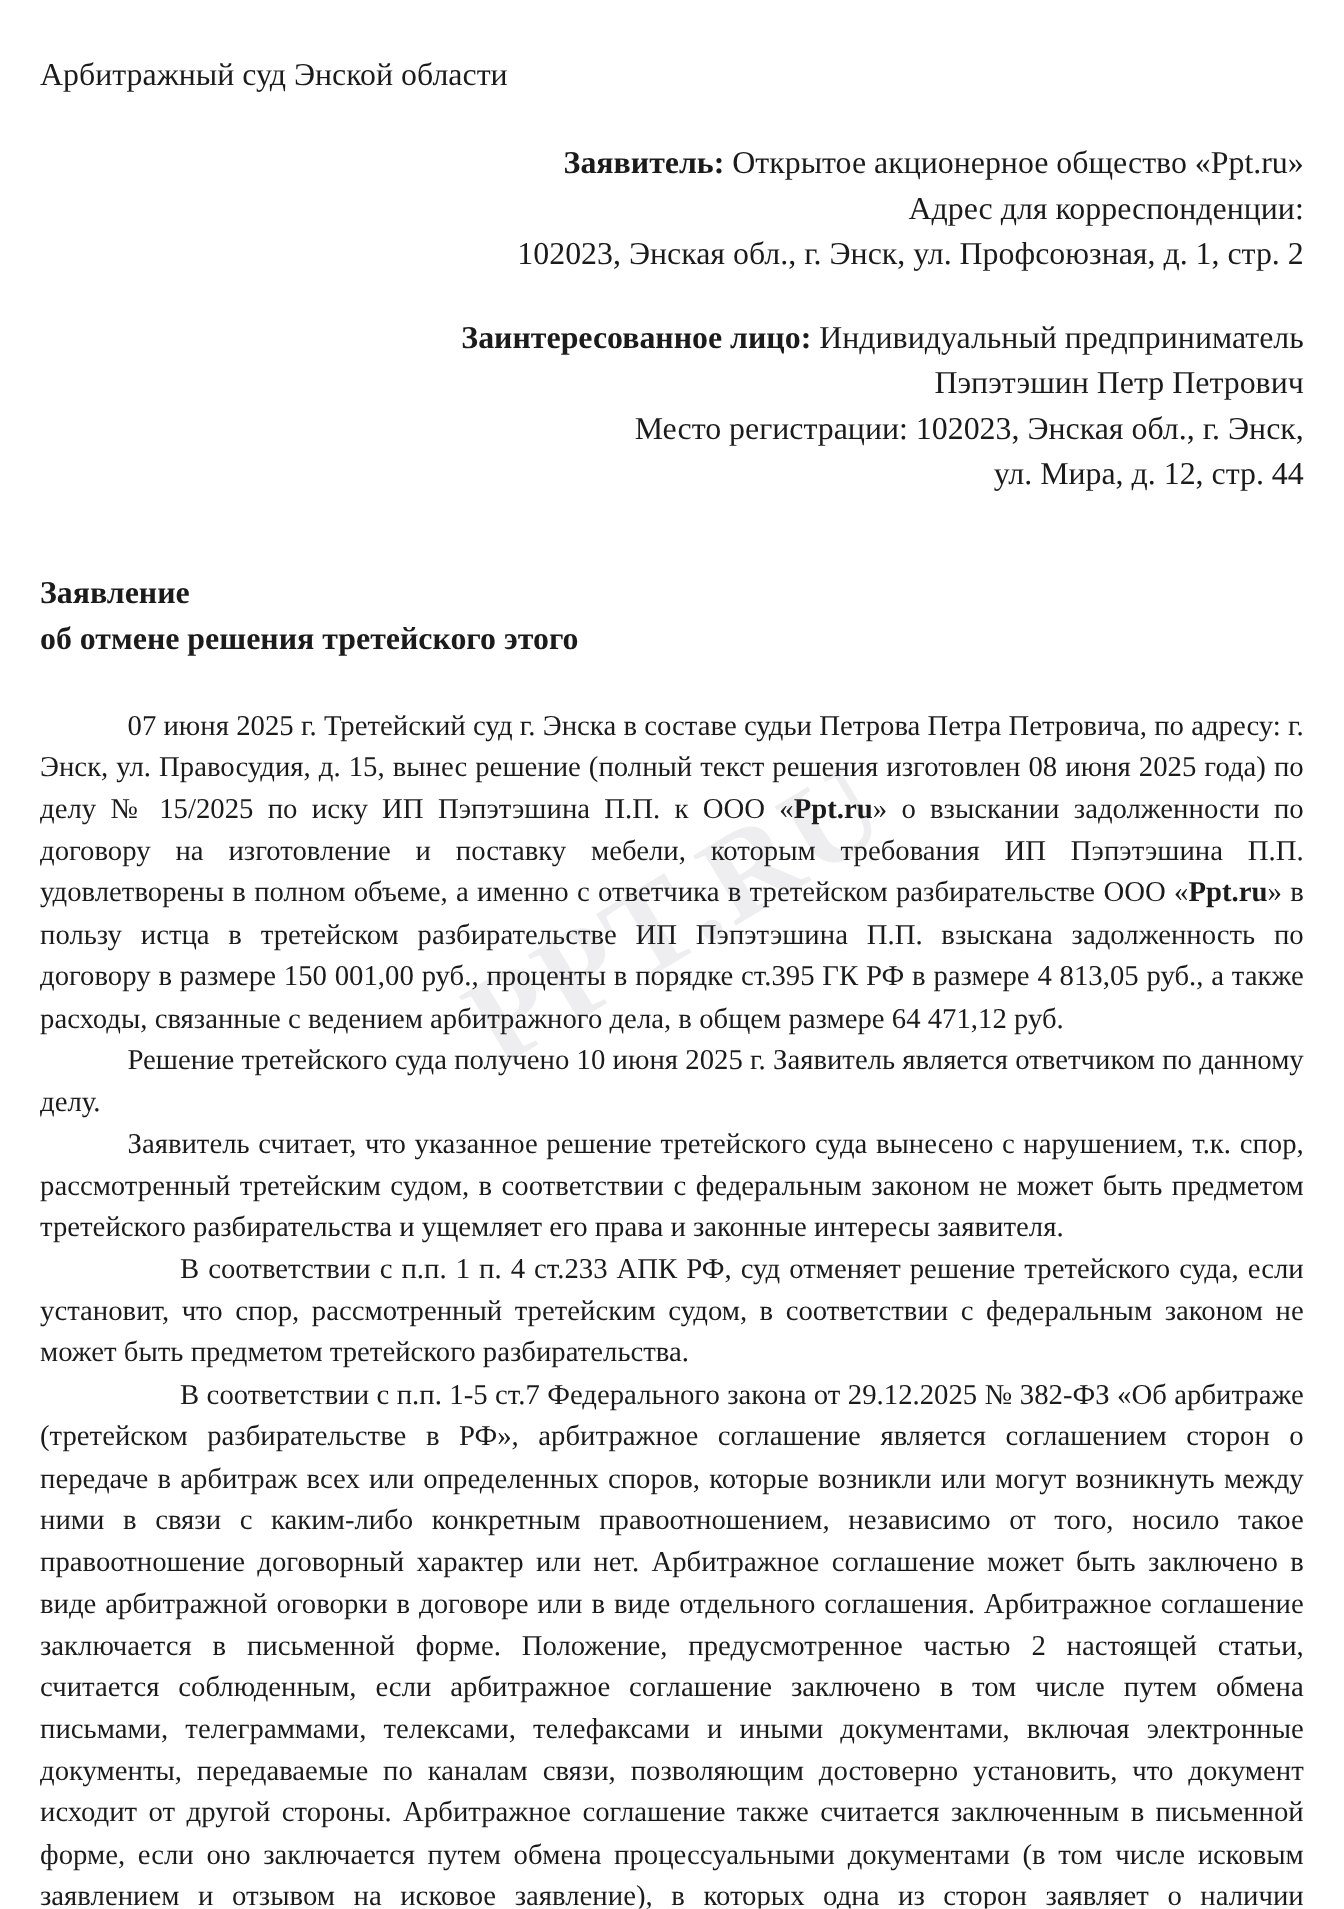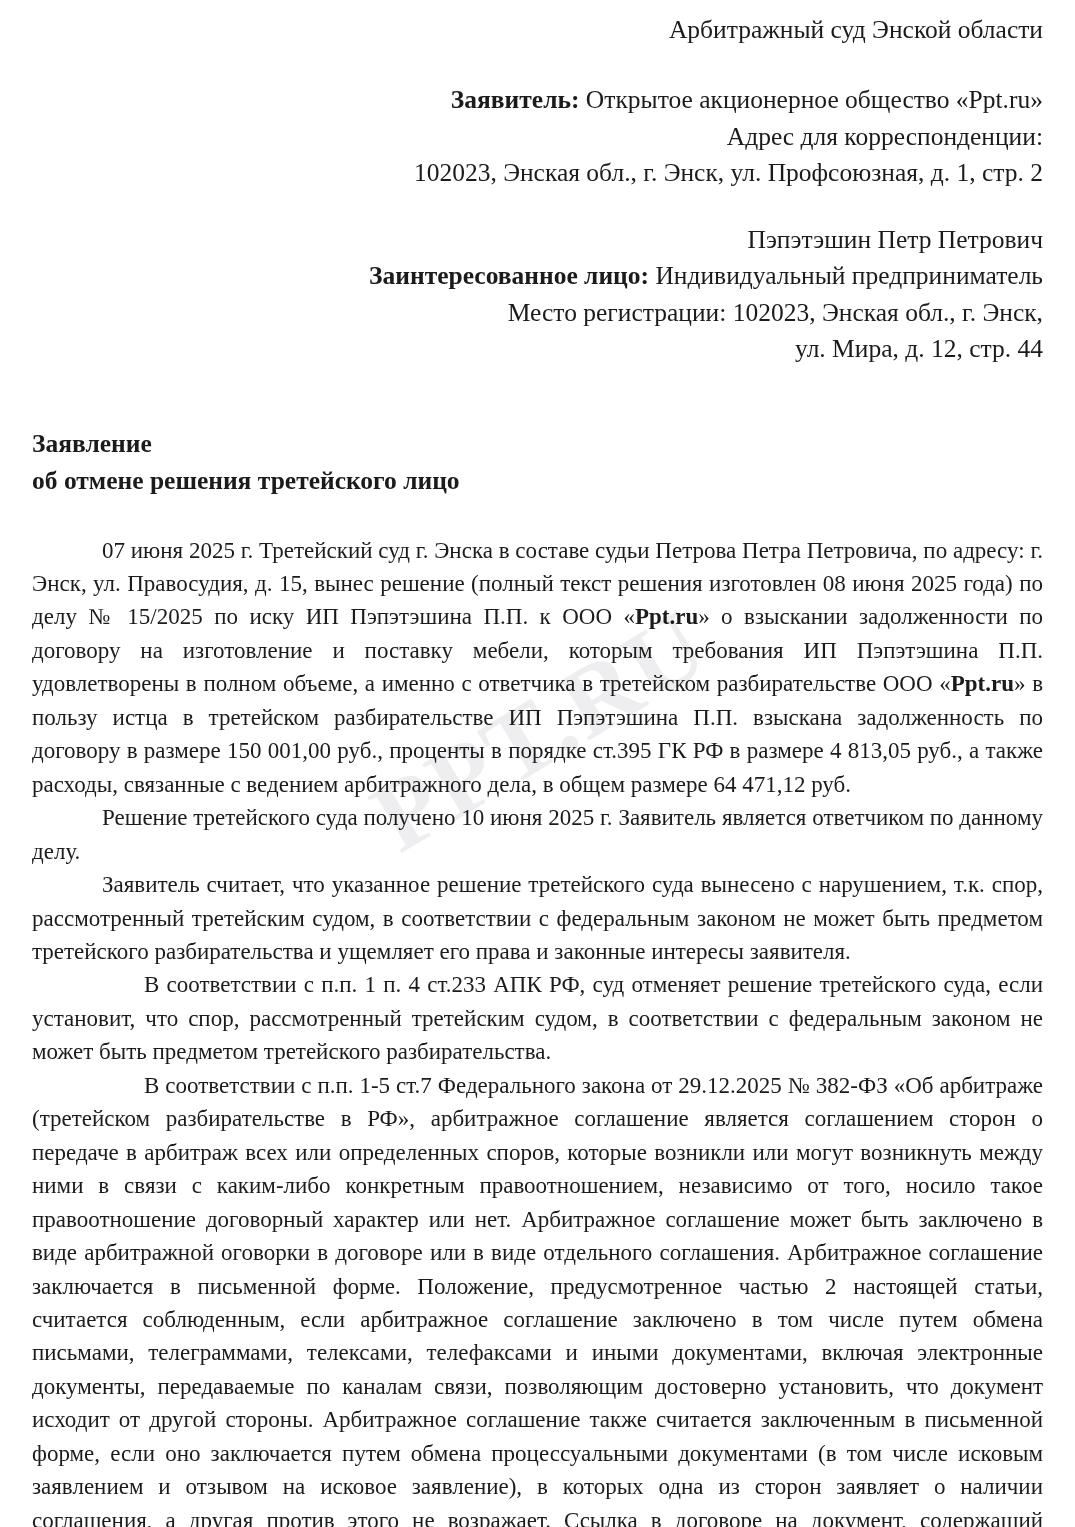--- a/index.html
+++ b/index.html
@@ -52,24 +52,23 @@
   
   .addr-block {
     text-align: right;
     font-size: 25.5px;
     line-height: 1.43;
   }
 
   .addr-line { display: block; }
 
   .court-line {
-    text-align: right;
     font-size: 25.5px;
     line-height: 1.43;
-    padding-top: 12px;
+    padding-top: 42px;
   }
 
   .spacer-sm { height: 30px; }
   .spacer-md { height: 34px; }
   .spacer-lg { height: 58px; }
 
   .lbl { font-weight: 700; }
 
   
   .doc-title {
@@ -110,31 +109,31 @@
 
     <div class="addr-block">
       <span class="addr-line"><span class="lbl">Заявитель:</span> <span>Открытое акционерное общество «Ppt.ru»</span></span>
       <span class="addr-line">Адрес для корреспонденции:</span>
       <span class="addr-line">102023, Энская обл., г. Энск, ул. Профсоюзная, д. 1, стр. 2</span>
     </div>
 
     <div class="spacer-sm"></div>
 
     <div class="addr-block">
+      <span class="addr-line"><span class="lbl">Заинтересованное лицо:</span> <span>Индивидуальный предприниматель</span></span>
       <span class="addr-line">Пэпэтэшин Петр Петрович</span>
-      <span class="addr-line"><span class="lbl">Заинтересованное лицо:</span> <span>Индивидуальный предприниматель</span></span>
       <span class="addr-line">Место регистрации: 102023, Энская обл., г. Энск,</span>
       <span class="addr-line">ул. Мира, д. 12, стр. 44</span>
     </div>
 
     <div class="spacer-lg"></div>
 
     <div class="doc-title">
       <span class="t-line">Заявление</span>
-      <span class="t-line">об отмене решения третейского лицо</span>
+      <span class="t-line">об отмене решения третейского этого</span>
     </div>
 
     <div class="spacer-md"></div>
 
     <div class="body-text">
 
       <p class="para"><span>07 июня 2025 г. Третейский суд г. Энска в составе судьи Петрова Петра Петровича, по адресу: г. Энск, ул. Правосудия, д. 15, вынес решение (полный текст решения изготовлен 08 июня 2025 года) по делу № 15/2025 по иску ИП Пэпэтэшина П.П. к ООО «</span><b>Ppt.ru</b><span>» о взыскании задолженности по договору на изготовление и поставку мебели, которым требования ИП Пэпэтэшина П.П. удовлетворены в полном объеме, а именно с ответчика в третейском разбирательстве ООО «</span><b>Ppt.ru</b><span>» в пользу истца в третейском разбирательстве ИП Пэпэтэшина П.П. взыскана задолженность по договору в размере 150 001,00 руб., проценты в порядке ст.395 ГК РФ в размере 4 813,05 руб., а также расходы, связанные с ведением арбитражного дела, в общем размере 64 471,12 руб.</span></p>
 
       <p class="para">Решение третейского суда получено 10 июня 2025 г. Заявитель является ответчиком по данному делу.</p>
 

